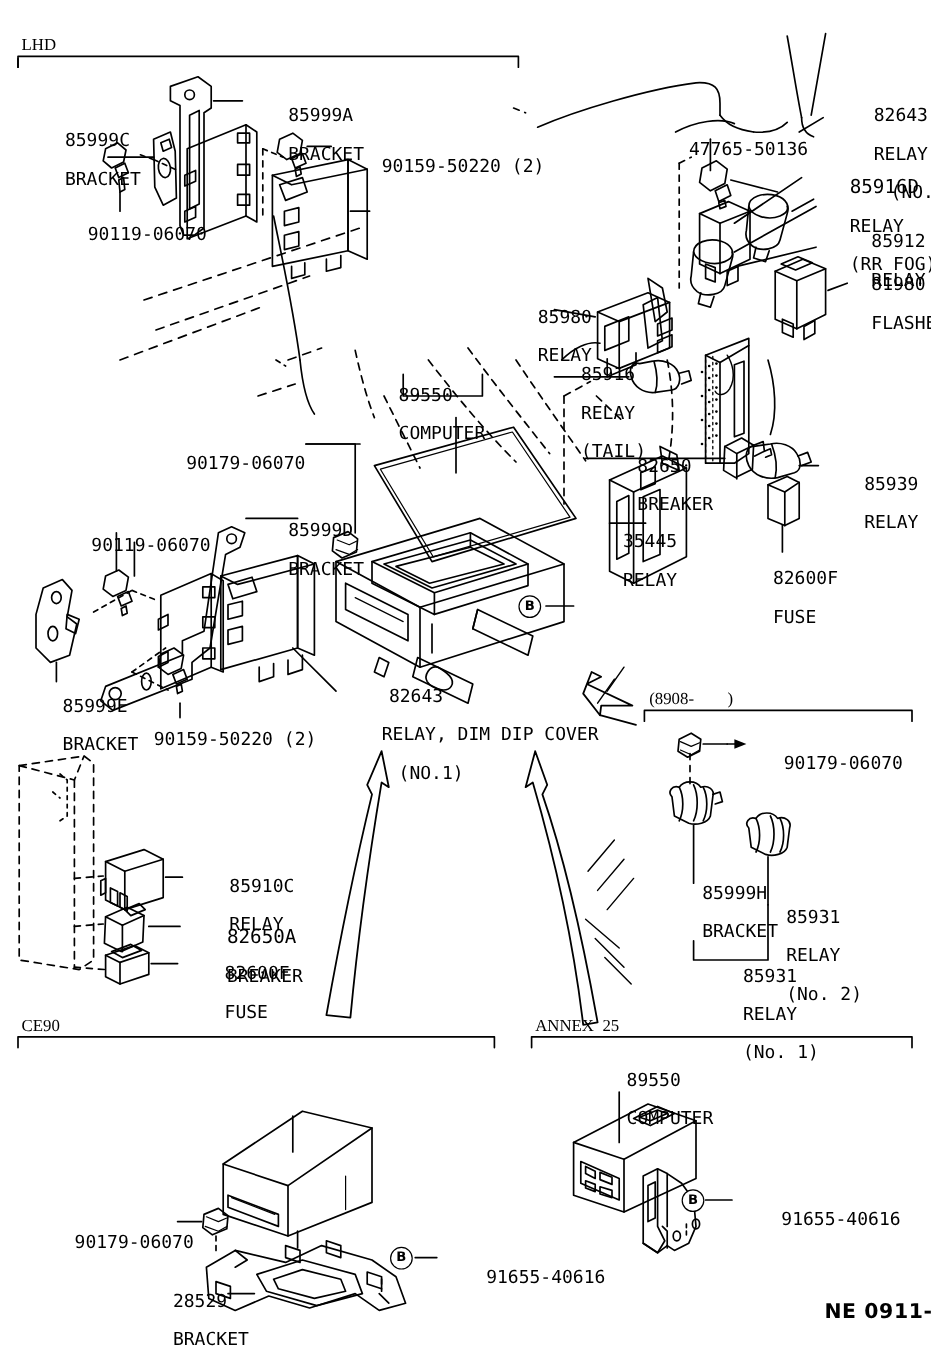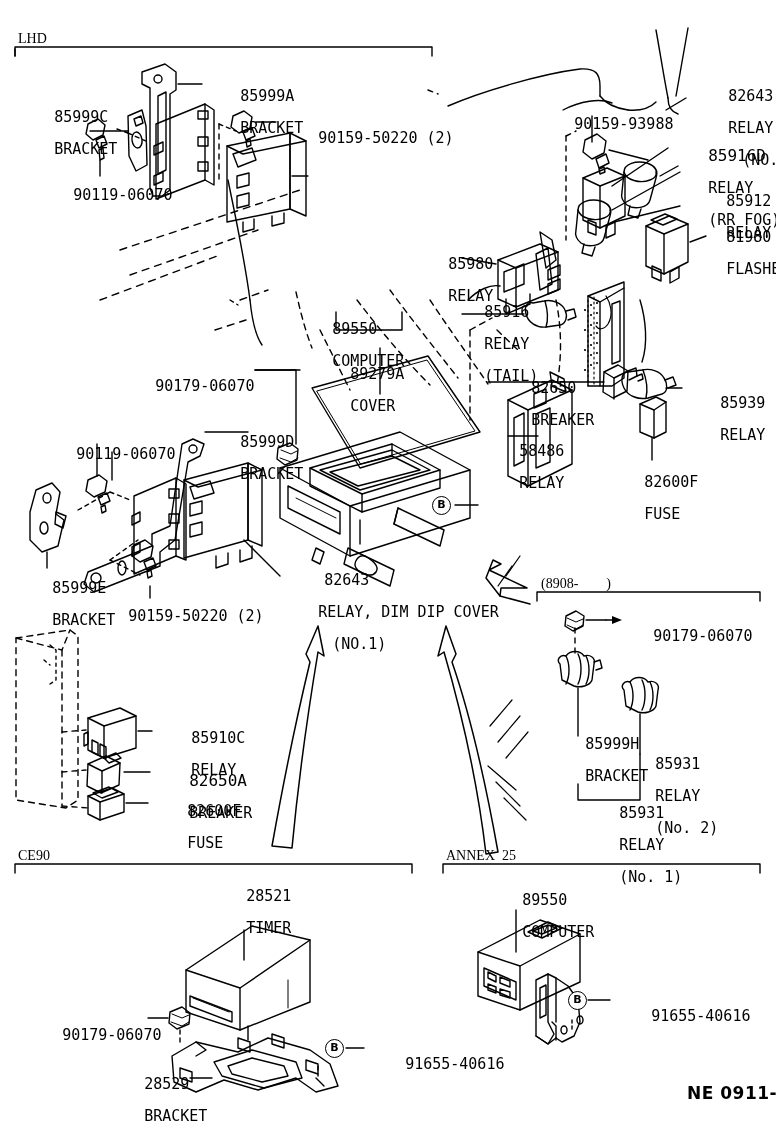--- a/index.html
+++ b/index.html
@@ -489,21 +489,21 @@
   <div class="lbl" style="left:282px;top:114px;">
     <span>90159-50220 (2)</span>
   </div>
 
   <div class="lbl" style="left:37px;top:171px;">
     <span>90119-06070</span>
   </div>
 
 
   <div class="lbl" style="left:538px;top:100px;">
-    <span>90159-93988</span>
+    <span>47765-50136</span>
   </div>
 
   <div class="lbl" style="left:692px;top:72px;">
     <span>82643</span><br>
     <span>RELAY</span><br>
     <span style="padding-left:14px;">(NO.3)</span>
   </div>
 
   <div class="lbl" style="left:672px;top:132px;">
     <span class="b" style="font-size:16px;">85916D</span><br>
@@ -530,24 +530,20 @@
     <span>85916</span><br>
     <span>RELAY</span><br>
     <span>(TAIL)</span>
   </div>
 
   <div class="lbl" style="left:296px;top:305px;">
     <span>89550</span><br>
     <span>COMPUTER</span>
   </div>
 
-  <div class="lbl" style="left:314px;top:350px;">
-    <span>89279A</span><br>
-    <span>COVER</span>
-  </div>
 
   <div class="lbl" style="left:119px;top:362px;">
     <span>90179-06070</span>
   </div>
 
   <div class="lbl" style="left:40px;top:430px;">
     <span>90119-06070</span>
   </div>
 
   <div class="lbl" style="left:204px;top:418px;">
@@ -569,21 +565,21 @@
     <span style="margin-left:-6px;">RELAY, DIM DIP COVER</span><br>
     <span style="padding-left:8px;">(NO.1)</span>
   </div>
 
   <div class="lbl" style="left:495px;top:364px;">
     <span>82650</span><br>
     <span>BREAKER</span>
   </div>
 
   <div class="lbl" style="left:483px;top:427px;">
-    <span>58486</span><br>
+    <span>35445</span><br>
     <span>RELAY</span>
   </div>
 
   <div class="lbl" style="left:684px;top:379px;">
     <span>85939</span><br>
     <span>RELAY</span>
   </div>
 
   <div class="lbl" style="left:608px;top:458px;">
     <span>82600F</span><br>
@@ -620,24 +616,20 @@
     <span class="xs">RELAY</span><br>
     <span class="xs">(No. 2)</span>
   </div>
 
   <div class="lbl" style="left:583px;top:789px;">
     <span class="b" style="font-size:15px;">85931</span><br>
     <span class="xs">RELAY</span><br>
     <span class="xs">(No. 1)</span>
   </div>
 
-  <div class="lbl" style="left:210px;top:872px;">
-    <span>28521</span><br>
-    <span>TIMER</span>
-  </div>
 
   <div class="lbl" style="left:26px;top:1011px;">
     <span>90179-06070</span>
   </div>
 
   <div class="lbl" style="left:108px;top:1060px;">
     <span>28529</span><br>
     <span>BRACKET</span>
   </div>
 

